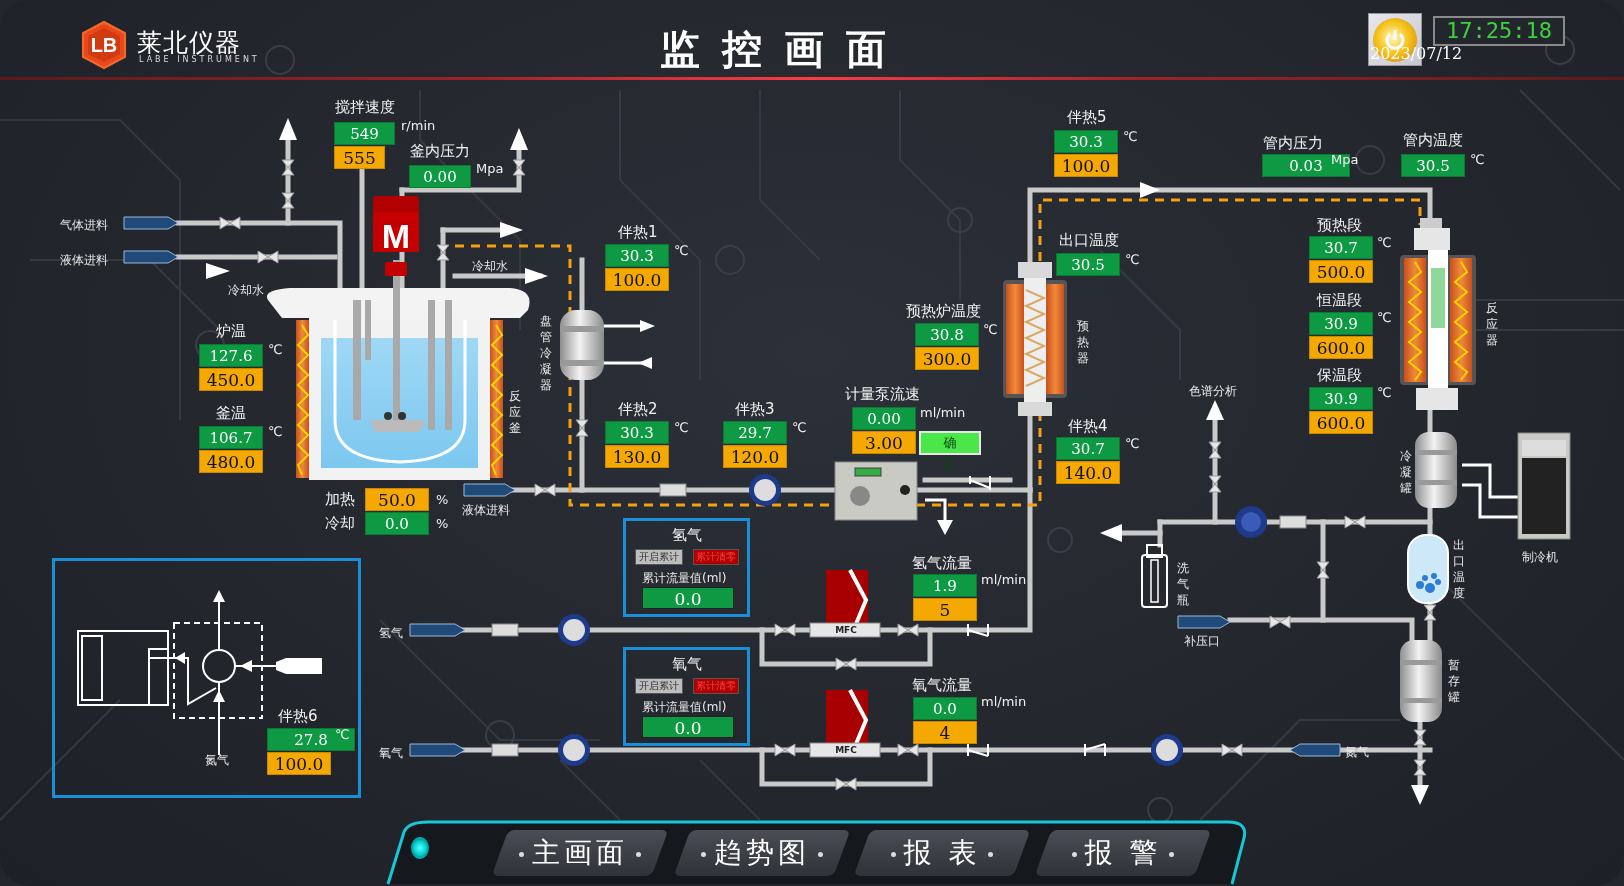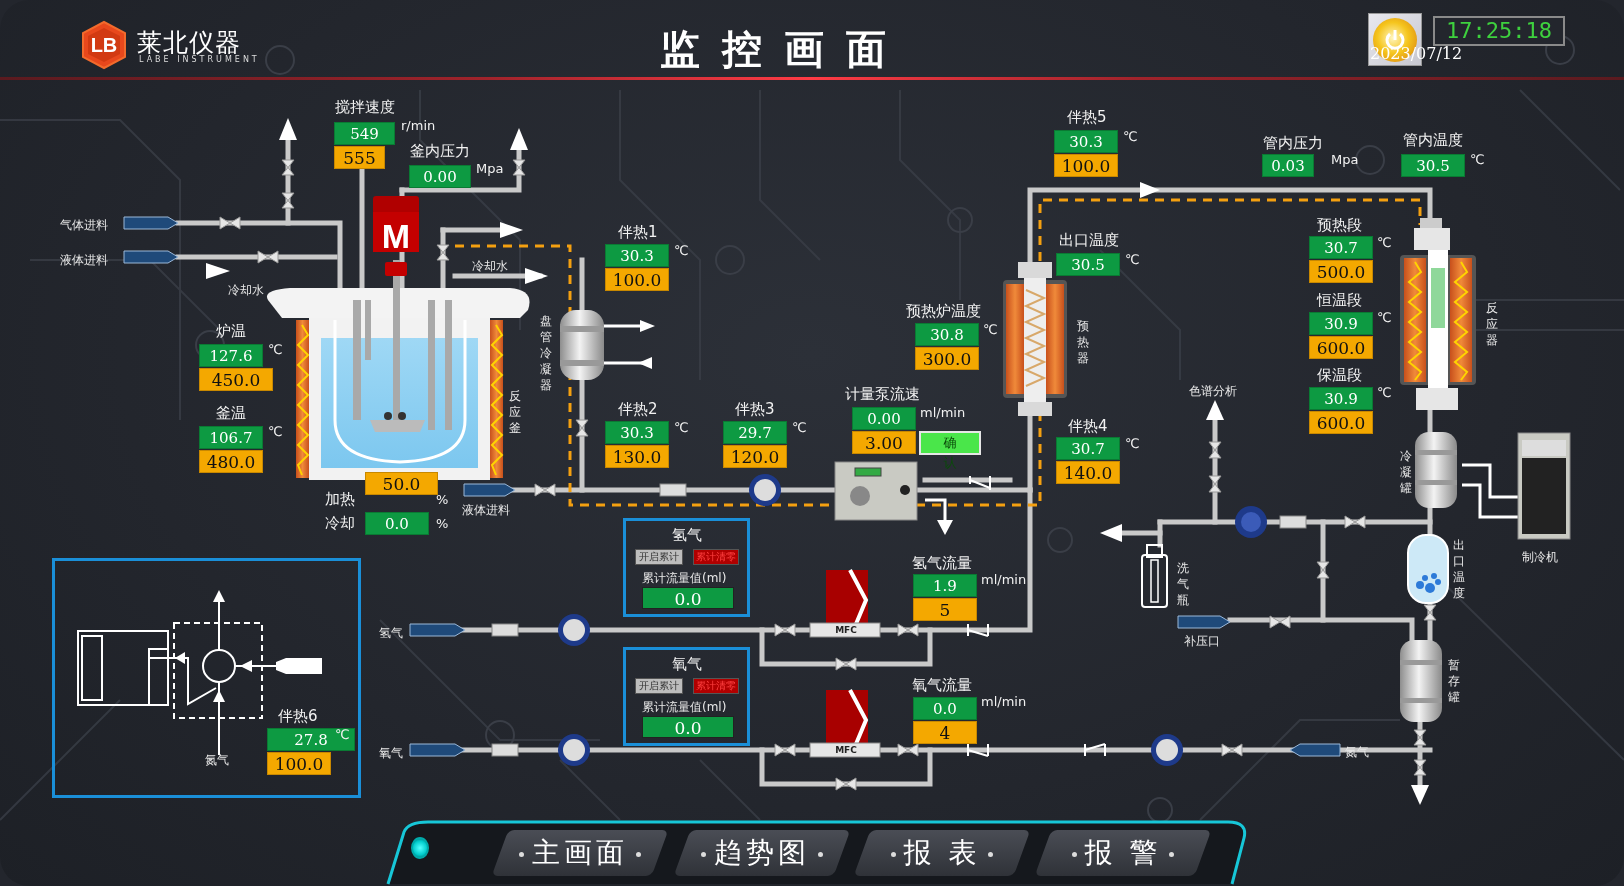--- a/index.html
+++ b/index.html
@@ -382,33 +382,33 @@
   <div class="pv" style="left:409px;top:165px;width:62px">0.00</div>
   <div class="unit" style="left:476px;top:161px">Mpa</div>
 
   <div class="lbl-sm" style="left:60px;top:217px">气体进料</div>
   <div class="lbl-sm" style="left:60px;top:252px">液体进料</div>
   <div class="lbl-sm" style="left:228px;top:282px">冷却水</div>
   <div class="lbl-sm" style="left:472px;top:258px">冷却水</div>
 
   <div class="lbl" style="left:216px;top:322px">炉温</div>
   <div class="pv" style="left:199px;top:344px;width:64px">127.6</div>
-  <div class="sv" style="left:199px;top:368px;width:74px">450.0</div>
+  <div class="sv" style="left:199px;top:368px;width:64px">450.0</div>
   <div class="unit" style="left:268px;top:342px">℃</div>
 
   <div class="lbl" style="left:216px;top:404px">釜温</div>
   <div class="pv" style="left:199px;top:426px;width:64px">106.7</div>
   <div class="sv" style="left:199px;top:450px;width:64px">480.0</div>
   <div class="unit" style="left:268px;top:424px">℃</div>
 
   <div class="vlbl" style="left:508px;top:388px">反应釜</div>
   <div class="vlbl" style="left:539px;top:313px">盘管冷凝器</div>
 
   <div class="lbl" style="left:325px;top:490px">加热</div>
-  <div class="sv" style="left:365px;top:472px;width:73px">50.0</div>
+  <div class="sv" style="left:365px;top:488px;width:64px">50.0</div>
   <div class="unit" style="left:436px;top:492px">%</div>
   <div class="lbl" style="left:325px;top:514px">冷却</div>
   <div class="pv" style="left:365px;top:512px;width:64px">0.0</div>
   <div class="unit" style="left:436px;top:516px">%</div>
   <div class="lbl-sm" style="left:462px;top:502px">液体进料</div>
 
   <div class="lbl" style="left:618px;top:223px">伴热1</div>
   <div class="pv" style="left:605px;top:244px;width:64px">30.3</div>
   <div class="sv" style="left:605px;top:268px;width:64px">100.0</div>
   <div class="unit" style="left:674px;top:243px">℃</div>
@@ -443,21 +443,21 @@
   <div class="unit" style="left:1125px;top:252px">℃</div>
   <div class="vlbl" style="left:1076px;top:318px">预热器</div>
 
   <div class="lbl" style="left:845px;top:385px">计量泵流速</div>
   <div class="pv" style="left:852px;top:407px;width:64px">0.00</div>
   <div class="sv" style="left:852px;top:431px;width:64px">3.00</div>
   <div class="unit" style="left:920px;top:405px">ml/min</div>
   <div class="confirm">确 认</div>
 
   <div class="lbl" style="left:1263px;top:134px">管内压力</div>
-  <div class="pv" style="left:1262px;top:154px;width:52px">0.03</div>
+  <div class="pv" style="left:1262px;top:154px;width:88px">0.03</div>
   <div class="unit" style="left:1331px;top:152px">Mpa</div>
   <div class="lbl" style="left:1403px;top:131px">管内温度</div>
   <div class="pv" style="left:1401px;top:154px;width:64px">30.5</div>
   <div class="unit" style="left:1470px;top:152px">℃</div>
 
   <div class="vlbl" style="left:1485px;top:300px">反应器</div>
   <div class="lbl" style="left:1317px;top:216px">预热段</div>
   <div class="pv" style="left:1309px;top:236px;width:64px">30.7</div>
   <div class="sv" style="left:1309px;top:260px;width:64px">500.0</div>
   <div class="unit" style="left:1377px;top:235px">℃</div>

